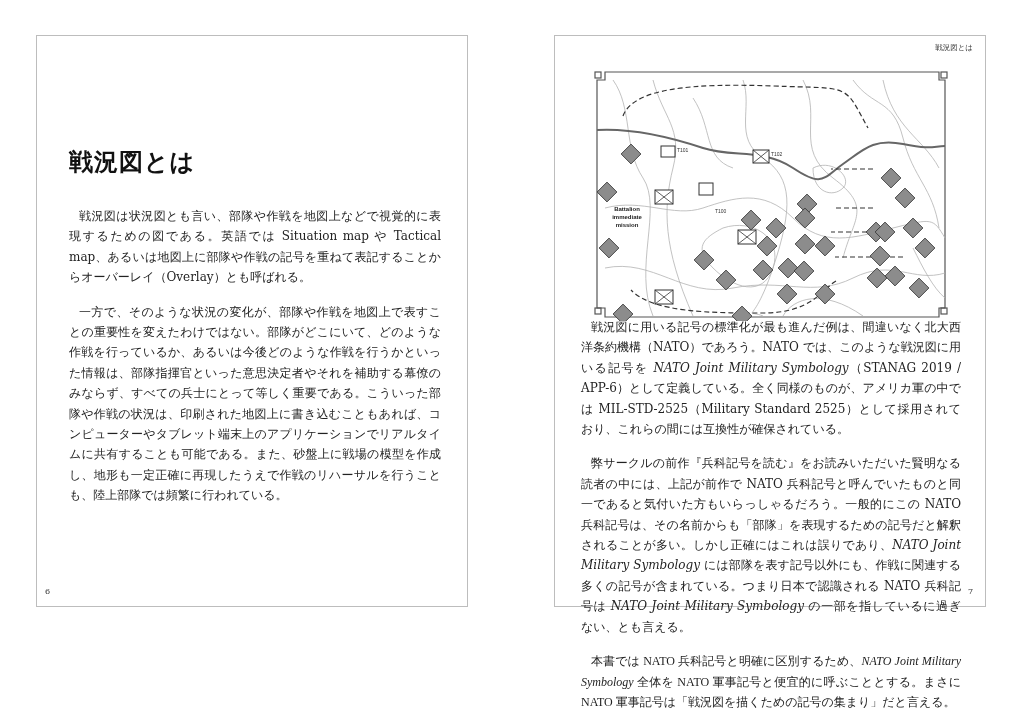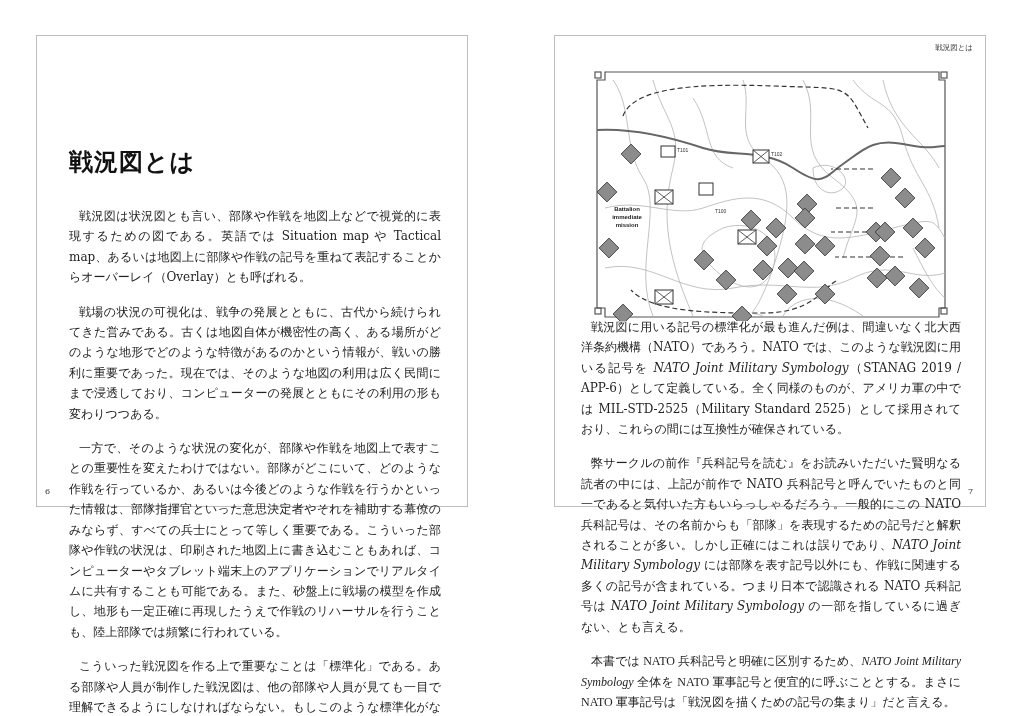--- a/index.html
+++ b/index.html
@@ -1,21 +1,21 @@
 <!DOCTYPE html>
 <html><head>
 <meta charset="utf-8">
 <style>
   html, body { margin:0; padding:0; }
   body {
     width:1024px; height:716px; background:#ffffff; position:relative; overflow:hidden;
     font-family: "DejaVu Serif", "Liberation Serif", serif; color:#222;
   }
   .page {
-    position:absolute; top:35px; width:432px; height:472px;
+    position:absolute; top:35px; width:432px; height:572px;
     border:1px solid #bdbdbd; background:#fff; box-sizing:border-box;
   }
   #page-left { left:36px; }
   #page-right { left:554px; }
   .title {
     position:absolute; left:32px; top:110px; font-size:24px; font-weight:bold;
     letter-spacing:1px; color:#111; margin:0;
     font-family: "DejaVu Serif", serif;
   }
   .body-block { position:absolute; left:32px; width:372px; }
@@ -32,23 +32,21 @@
   #page-right .page-num { right:12px; }
   .map { position:absolute; left:38px; top:32px; width:358px; height:253px; }
 </style>
 </head>
 <body>
 
 <div class="page" id="page-left">
   <h1 class="title">戦況図とは</h1>
   <div class="body-block" style="top:170px;">
     <p class="para">戦況図は状況図とも言い、部隊や作戦を地図上などで視覚的に表現するための図である。英語では Situation map や Tactical map、あるいは地図上に部隊や作戦の記号を重ねて表記することからオーバーレイ（Overlay）とも呼ばれる。</p>
-    <p class="para" style="margin-top:14px;">戦場の状況の可視化は、戦争の発展とともに、古代から続けられてきた営みである。古くは地図自体が機密性の高く、ある場所がどのような地形でどのような特徴があるのかという情報が、戦いの勝利に重要であった。現在では、そのような地図の利用は広く民間にまで浸透しており、コンピューターの発展とともにその利用の形も変わりつつある。</p>
     <p class="para" style="margin-top:14px;">一方で、そのような状況の変化が、部隊や作戦を地図上で表すことの重要性を変えたわけではない。部隊がどこにいて、どのような作戦を行っているか、あるいは今後どのような作戦を行うかといった情報は、部隊指揮官といった意思決定者やそれを補助する幕僚のみならず、すべての兵士にとって等しく重要である。こういった部隊や作戦の状況は、印刷された地図上に書き込むこともあれば、コンピューターやタブレット端末上のアプリケーションでリアルタイムに共有することも可能である。また、砂盤上に戦場の模型を作成し、地形も一定正確に再現したうえで作戦のリハーサルを行うことも、陸上部隊では頻繁に行われている。</p>
-    <p class="para" style="margin-top:14px;">こういった戦況図を作る上で重要なことは「標準化」である。ある部隊や人員が制作した戦況図は、他の部隊や人員が見ても一目で理解できるようにしなければならない。もしこのような標準化がなされなければ、書き手と読み手によって書き込む記号類の意味合いが異なることとなり、共通の状況認識を得るという最も重要な目標を達成することが不可能となる。そのため現代の軍事組織、特に西側では、軍事記号（Military Symbol）を用いて、国を超えた戦況図の標準化が進んでいる。</p>
   </div>
   <div class="page-num">6</div>
 </div>
 
 <div class="page" id="page-right">
   <div class="header-run">戦況図とは</div>
 
   <svg class="map" viewBox="0 0 358 253">
 
     <g fill="none" stroke="#555" stroke-width="1.2">

